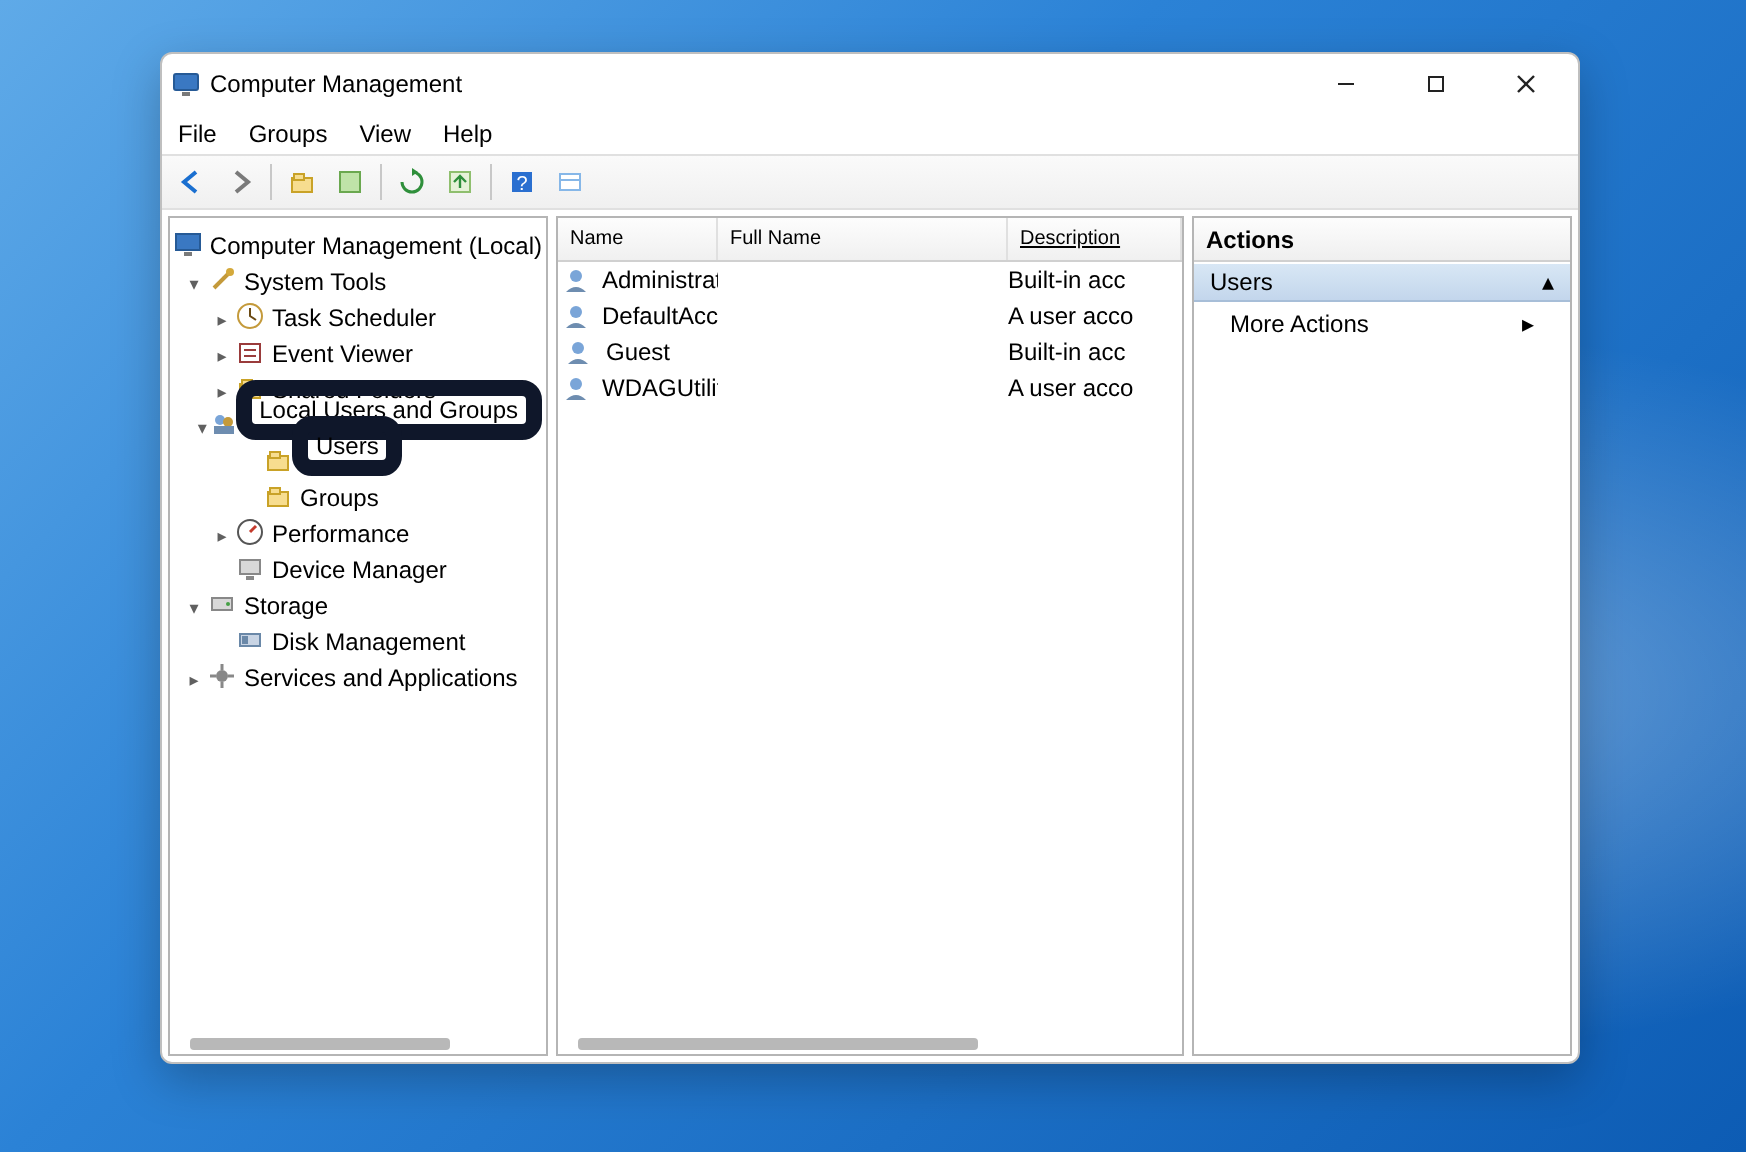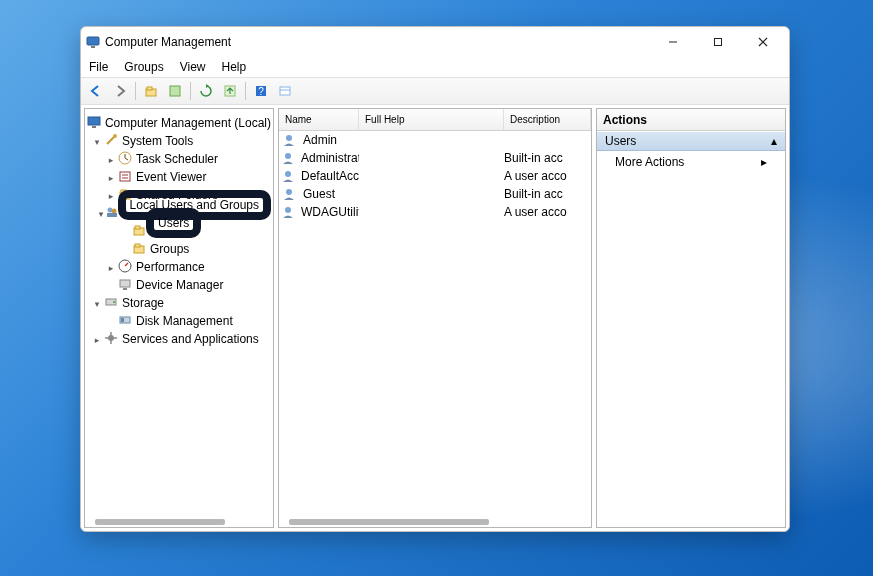--- a/index.html
+++ b/index.html
@@ -153,21 +153,21 @@
 }
 .col {
   padding: 0 6px;
   border-right: 1px solid #e0e0e0;
   height: 100%;
   display:flex;
   align-items:center;
 }
 .col-name { width: 80px; }
 .col-full { width: 145px; }
-.col-desc { flex: 1; }
+.col-desc { flex: 1; text-decoration: underline; }
 .list-body { flex: 1; overflow: auto; }
 .list-row {
   display: flex;
   align-items: center;
   height: 18px;
   font-size: 12px;
   cursor: pointer;
   padding-left: 2px;
 }
 .list-row .c-name { width: 78px; display:flex; align-items:center; gap:3px; overflow:hidden; white-space:nowrap; }
@@ -461,37 +461,24 @@
             </span>
           <span>Services and Applications</span>
         </div>
       </div>
       <div class="scroll-hint" style="left:10px;width:130px"></div>
     </div>
 
     <div class="pane list-pane">
       <div class="list-header">
         <div class="col col-name">Name</div>
-        <div class="col col-full">Full Help</div>
+        <div class="col col-full">Full Name</div>
         <div class="col col-desc">Description</div>
       </div>
       <div class="list-body" id="list-body">
-          <div class="list-row">
-            <span class="c-name">
-              <span class="icon-slot">
-                <svg width="14" height="14">
-                  <circle cx="7" cy="5" r="3" fill="#7aa5d8"></circle>
-                  <path d="M2 13 Q7 8 12 13" fill="#6e8db0"></path>
-                </svg>
-              </span>
-              <span>Admin</span>
-            </span>
-            <span class="c-full"></span>
-            <span class="c-desc"></span>
-          </div>
           <div class="list-row">
             <span class="c-name">
               <span class="icon-slot">
                 <svg width="14" height="14">
                   <circle cx="7" cy="5" r="3" fill="#7aa5d8"></circle>
                   <path d="M2 13 Q7 8 12 13" fill="#6e8db0"></path>
                 </svg>
               </span>
               <span>Administrator</span>
             </span>

